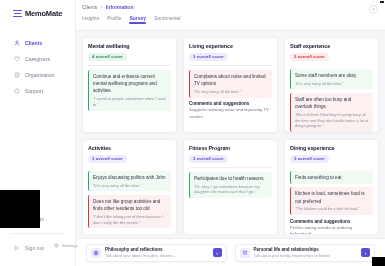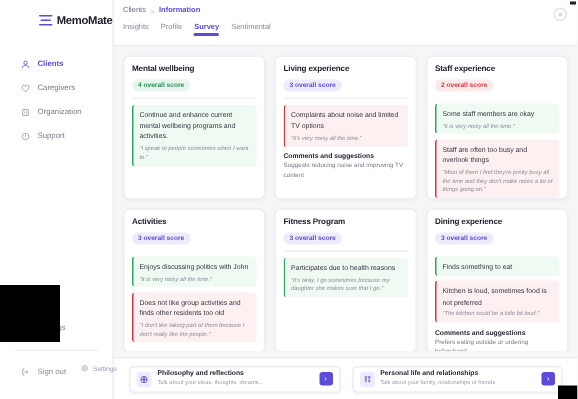--- a/index.html
+++ b/index.html
@@ -14,21 +14,21 @@
   .app{display:flex;width:385px;height:266px;position:relative;}
 
   
   .sidebar{
     width:76px;height:266px;background:#ffffff;
     border-right:1px solid #ececf1;
     box-sizing:border-box;
     display:flex;flex-direction:column;
     padding:0;position:relative;flex:0 0 76px;
   }
-  .brand{display:flex;align-items:center;gap:3px;padding:9px 0 0 13px;justify-content:flex-end;}
+  .brand{display:flex;align-items:center;gap:3px;padding:9px 0 0 13px;}
   .brand-mark{width:9px;height:8px;display:flex;flex-direction:column;justify-content:space-between;}
   .brand-mark i{display:block;height:1.4px;background:#5b4bd6;border-radius:1px;}
   .brand-mark i:nth-child(1){width:9px;}
   .brand-mark i:nth-child(2){width:7px;margin-left:1px;}
   .brand-mark i:nth-child(3){width:9px;}
   .brand-name{font-size:7.5px;font-weight:bold;letter-spacing:-.2px;color:#1c1b2b;}
 
   .nav{margin-top:17px;display:flex;flex-direction:column;gap:0;}
   .nav-item{
     display:flex;align-items:center;gap:5px;

